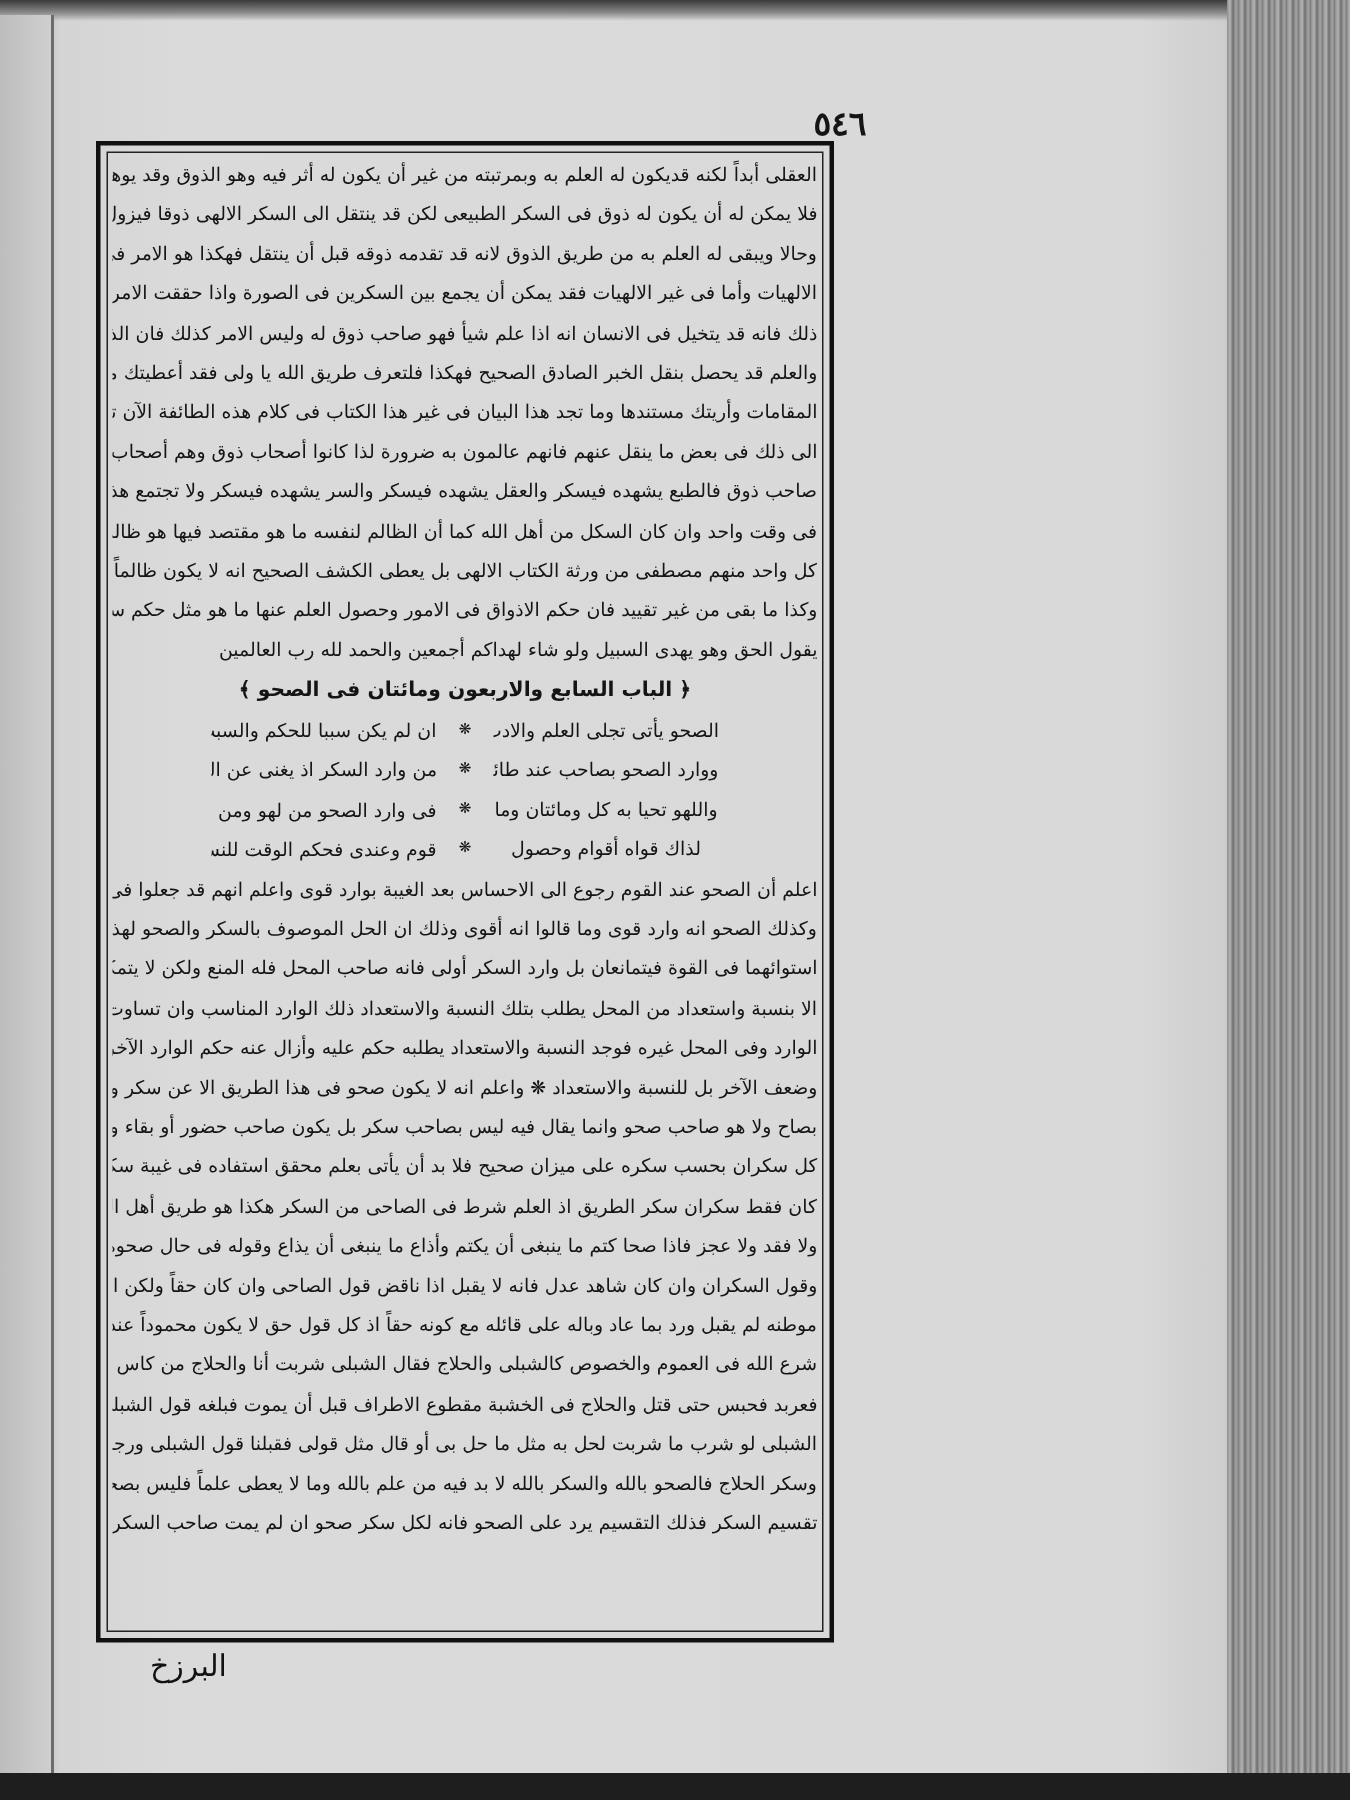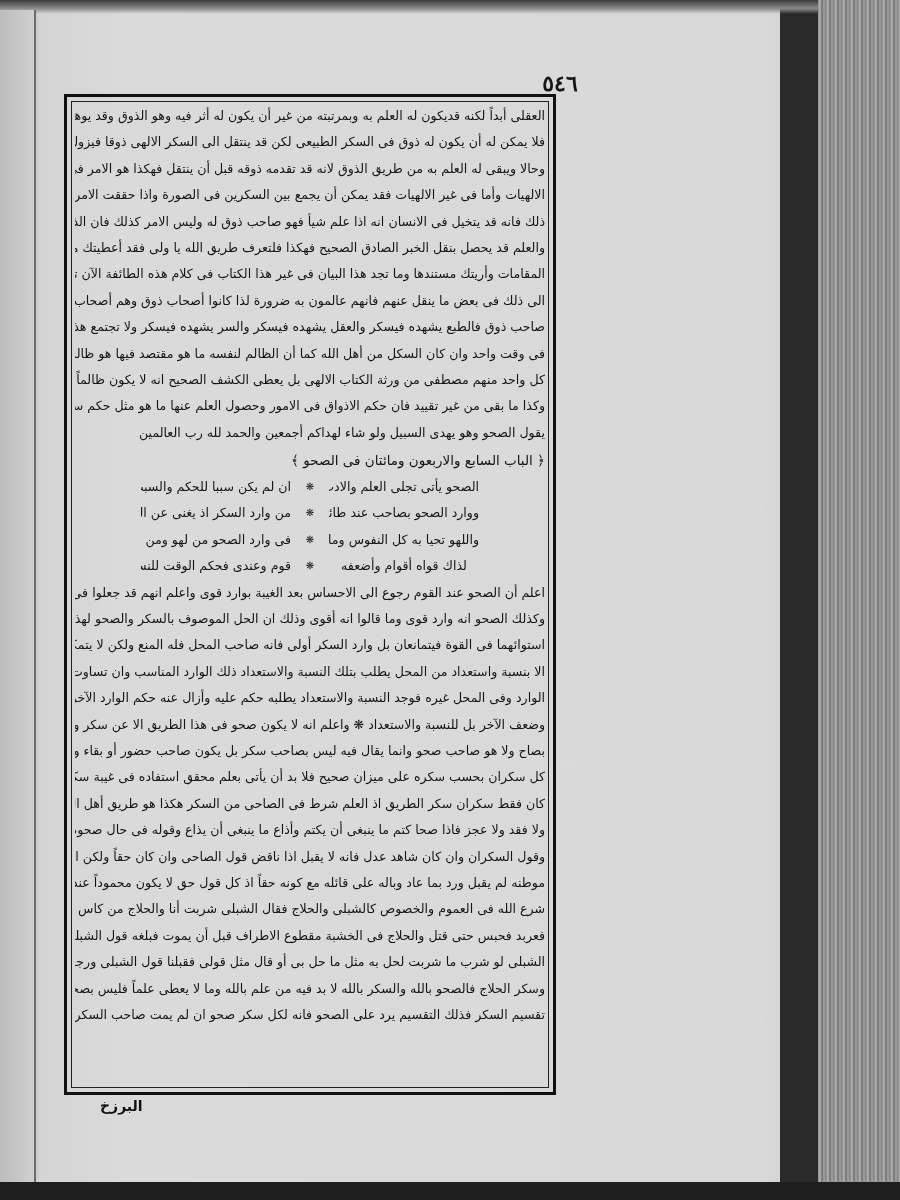--- a/index.html
+++ b/index.html
@@ -2,21 +2,21 @@
 <html><head>
 <meta charset="utf-8">
 <style>
   html, body { margin:0; padding:0; }
   body {
     width:900px; height:1200px; overflow:hidden; position:relative;
     background:#2a2a2a;
     font-family:"DejaVu Sans", sans-serif;
   }
   .scan {
-    position:absolute; left:0; top:0; width:780px; height:1200px;
+    position:absolute; left:0; top:0; width:896px; height:1200px;
     background:linear-gradient(90deg,#cfcfcf 0px,#d8d8d8 30px,#c9c9c9 34px,#d4d4d4 40px,#dadada 120px,#d9d9d9 760px,#cdcdcd 820px);
   }
   .top-shadow {
     position:absolute; left:0; top:0; width:900px; height:14px;
     background:linear-gradient(180deg,#3a3a3a,#8a8a8a 60%,rgba(200,200,200,0));
   }
   .bottom-shadow {
     position:absolute; left:0; top:1182px; width:900px; height:18px;
     background:#1e1e1e;
   }
@@ -44,29 +44,29 @@
   .text-block {
     position:absolute; left:8px; right:8px; top:6px; bottom:4px;
     direction:rtl; color:#141414;
     font-family:"DejaVu Sans", sans-serif;
   }
   .line {
     height:26.4px; line-height:26.4px; font-size:12.6px; white-space:nowrap;
     overflow:hidden; text-align:justify; text-align-last:justify;
   }
   .heading {
-    height:28px; line-height:28px; text-align:right; font-size:13.5px; font-weight:normal;
+    height:28px; line-height:28px; text-align:center; font-size:13.5px; font-weight:bold;
   }
   .verse {
     height:26.4px; line-height:26.4px; font-size:12.6px; display:flex; justify-content:center; gap:14px;
   }
   .verse .hemi { width:150px; text-align:center; white-space:nowrap; overflow:hidden; }
   .verse .star { width:10px; text-align:center; font-size:10px; }
   .catchword {
-    position:absolute; left:100px; top:1098px; font-size:14px; font-weight:bold; color:#111;
+    position:absolute; left:100px; top:1098px; font-size:20px; font-weight:normal; color:#111;
     direction:rtl;
   }
 </style>
 </head>
 <body>
 
 <div class="scan">
   <div class="top-shadow"></div>
   <div class="left-leaf"></div>
   <div class="page-edges"></div>
@@ -81,41 +81,41 @@
       <div class="line">وحالا ويبقى له العلم به من طريق الذوق لانه قد تقدمه ذوقه قبل أن ينتقل فهكذا هو الامر فى سكر أهل الطريق فى</div>
       <div class="line">الالهيات وأما فى غير الالهيات فقد يمكن أن يجمع بين السكرين فى الصورة واذا حققت الامر فيه وجدته على خلاف</div>
       <div class="line">ذلك فانه قد يتخيل فى الانسان انه اذا علم شيأ فهو صاحب ذوق له وليس الامر كذلك فان الذوق لا يكون الا عن تجلى</div>
       <div class="line">والعلم قد يحصل بنقل الخبر الصادق الصحيح فهكذا فلتعرف طريق الله يا ولى فقد أعطيتك ميزان الامور فى هذه</div>
       <div class="line">المقامات وأريتك مستندها وما تجد هذا البيان فى غير هذا الكتاب فى كلام هذه الطائفة الآن تكون اشارات منهم</div>
       <div class="line">الى ذلك فى بعض ما ينقل عنهم فانهم عالمون به ضرورة لذا كانوا أصحاب ذوق وهم أصحاب ذوق اذ لا يكون منهم الامن هو</div>
       <div class="line">صاحب ذوق فالطبع يشهده فيسكر والعقل يشهده فيسكر والسر يشهده فيسكر ولا تجتمع هذه الاسكارات أبداً لاحد</div>
       <div class="line">فى وقت واحد وان كان السكل من أهل الله كما أن الظالم لنفسه ما هو مقتصد فيها هو ظالم ولا سابق فيها هو مقتصد مع كون</div>
       <div class="line">كل واحد منهم مصطفى من ورثة الكتاب الالهى بل يعطى الكشف الصحيح انه لا يكون ظالماً لنفسه من ذاق الاقتصاد</div>
       <div class="line">وكذا ما بقى من غير تقييد فان حكم الاذواق فى الامور وحصول العلم عنها ما هو مثل حكم سائر الطرق فاعلم ذلك والله</div>
-      <div class="line" style="text-align-last:right;">يقول الصحو وهو يهدى السبيل ولو شاء لهداكم أجمعين والحمد لله رب العالمين</div>
+      <div class="line" style="text-align-last:right;">يقول الحق وهو يهدى السبيل ولو شاء لهداكم أجمعين والحمد لله رب العالمين</div>
 
       <div class="heading">﴿ الباب السابع والاربعون ومائتان فى الصحو ﴾</div>
 
       <div class="verse">
         <span class="hemi">الصحو يأتى تجلى العلم والادب</span>
         <span class="star">❋</span>
         <span class="hemi">ان لم يكن سببا للحكم والسبب</span>
       </div>
       <div class="verse">
         <span class="hemi">ووارد الصحو بصاحب عند طائفة</span>
         <span class="star">❋</span>
         <span class="hemi">من وارد السكر اذ يغنى عن الطرب</span>
       </div>
       <div class="verse">
-        <span class="hemi">واللهو تحيا به كل النفوس وما</span>
+        <span class="hemi">واللهو تحيا به كل ومائتان وما</span>
         <span class="star">❋</span>
         <span class="hemi">فى وارد الصحو من لهو ومن لعب</span>
       </div>
       <div class="verse">
-        <span class="hemi">لذاك قواه أقوام وأضعفه</span>
+        <span class="hemi">لذاك قواه أقوام وحصول</span>
         <span class="star">❋</span>
         <span class="hemi">قوم وعندى فحكم الوقت للنسب</span>
       </div>
 
       <div class="line">اعلم أن الصحو عند القوم رجوع الى الاحساس بعد الغيبة بوارد قوى واعلم انهم قد جعلوا فى حد السكر أنه وارد قوى</div>
       <div class="line">وكذلك الصحو انه وارد قوى وما قالوا انه أقوى وذلك ان الحل الموصوف بالسكر والصحو لهذين الواردين مع</div>
       <div class="line">استوائهما فى القوة فيتمانعان بل وارد السكر أولى فانه صاحب المحل فله المنع ولكن لا يتمكن لورود وارد على محل</div>
       <div class="line">الا بنسبة واستعداد من المحل يطلب بتلك النسبة والاستعداد ذلك الوارد المناسب وان تساوت الواردات فاذا جاء</div>
       <div class="line">الوارد وفى المحل غيره فوجد النسبة والاستعداد يطلبه حكم عليه وأزال عنه حكم الوارد الآخر الذى كان فيه لاقوته</div>
       <div class="line">وضعف الآخر بل للنسبة والاستعداد ❋ واعلم انه لا يكون صحو فى هذا الطريق الا عن سكر وأما قبل السكر فليس</div>

